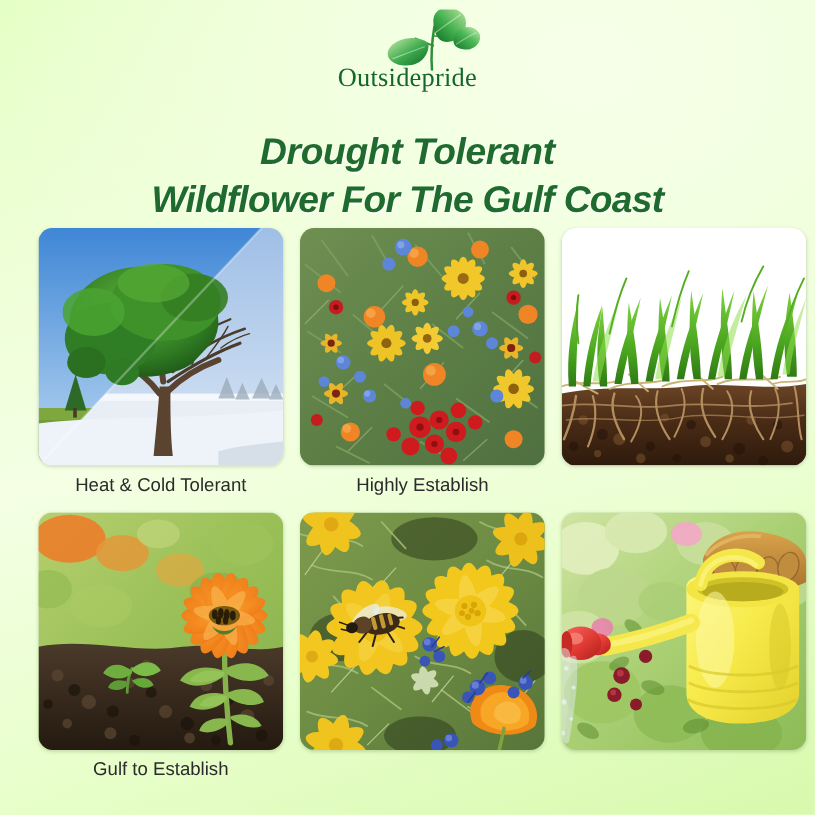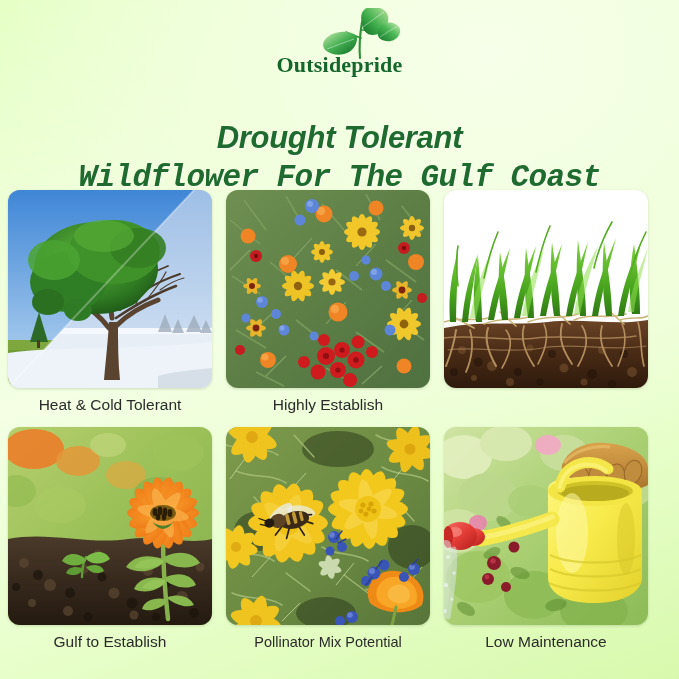--- a/index.html
+++ b/index.html
@@ -18,36 +18,36 @@
 
   
   .logo-wrap{
     position:absolute;left:0;top:8px;width:679px;height:86px;
     display:flex;flex-direction:column;align-items:center;justify-content:flex-start;
   }
   .logo-mark{position:relative;width:110px;height:52px;margin-left:30px;}
   .logo-mark svg{position:absolute;left:0;top:0;}
   .logo-word{
     font-family:"Liberation Serif", serif;
-    font-size:22px;font-weight:700;color:#14662b;letter-spacing:.2px;
+    font-size:22px;font-weight:400;color:#14662b;letter-spacing:.2px;
     margin-top:-8px;text-align:center;
   }
 
   
   .headline{
-    position:absolute;left:0;top:97px;width:679px;text-align:center;
+    position:absolute;left:0;top:86px;width:679px;text-align:center;
     font-size:31px;font-weight:700;font-style:italic;
     color:#1f6b2f;line-height:1.30;letter-spacing:-.3px;
     text-shadow:1px 1px 0 rgba(255,255,255,.65);
   }
-  .headline .l2{display:block;letter-spacing:-.6px;font-family:Liberation Mono, monospace;}
+  .headline .l2{display:block;letter-spacing:-.6px;}
 
   
   .grid{
-    position:absolute;left:8px;top:190px;width:646px;
+    position:absolute;left:32px;top:190px;width:646px;
     display:grid;grid-template-columns:repeat(3,204px);
     column-gap:14px;row-gap:5px;
   }
   .cell{width:204px;}
   .thumb{
     width:204px;height:198px;border-radius:12px;overflow:hidden;
     position:relative;background:#cfe7b8;
     box-shadow:0 1px 3px rgba(60,80,40,.20);
   }
   .thumb svg{display:block;width:204px;height:198px;}
@@ -811,21 +811,20 @@
             <path d="M186 138 L192 132"></path>
           </g>
 
           <g transform="translate(104,140)" fill="#dde8c2" opacity=".85">
             <ellipse rx="12" ry="4.5" transform="rotate(20)"></ellipse>
               <ellipse rx="12" ry="4.5" transform="rotate(80)"></ellipse>
             <ellipse rx="12" ry="4.5" transform="rotate(140)"></ellipse>
           </g>
         </svg>
       </div>
-      <span class="caption cap-wide">Pollinator Mix Potential</span>
     </div>
 
     <div class="cell">
       <div class="thumb">
         <svg viewBox="0 0 204 198" xmlns="http://www.w3.org/2000/svg">
           <defs>
             <linearGradient id="canG" x1="0" y1="0" x2="1" y2="1">
               <stop offset="0" stop-color="#fdf77e"></stop>
                 <stop offset="45%" stop-color="#f7ea4a"></stop>
                 <stop offset="100%" stop-color="#e3d12c"></stop>
@@ -933,17 +932,16 @@
           </g>
           <g fill="#f2f8fb" opacity=".6">
             <circle cx="4" cy="130" r="2"></circle>
               <circle cx="10" cy="146" r="1.8"></circle>
               <circle cx="2" cy="158" r="2.2"></circle>
             <circle cx="8" cy="172" r="1.6"></circle>
               <circle cx="1" cy="184" r="2"></circle>
           </g>
         </svg>
       </div>
-      <span class="caption">Low Maintenance</span>
     </div>
 
   </div>
 </div>
 
 </body></html>

